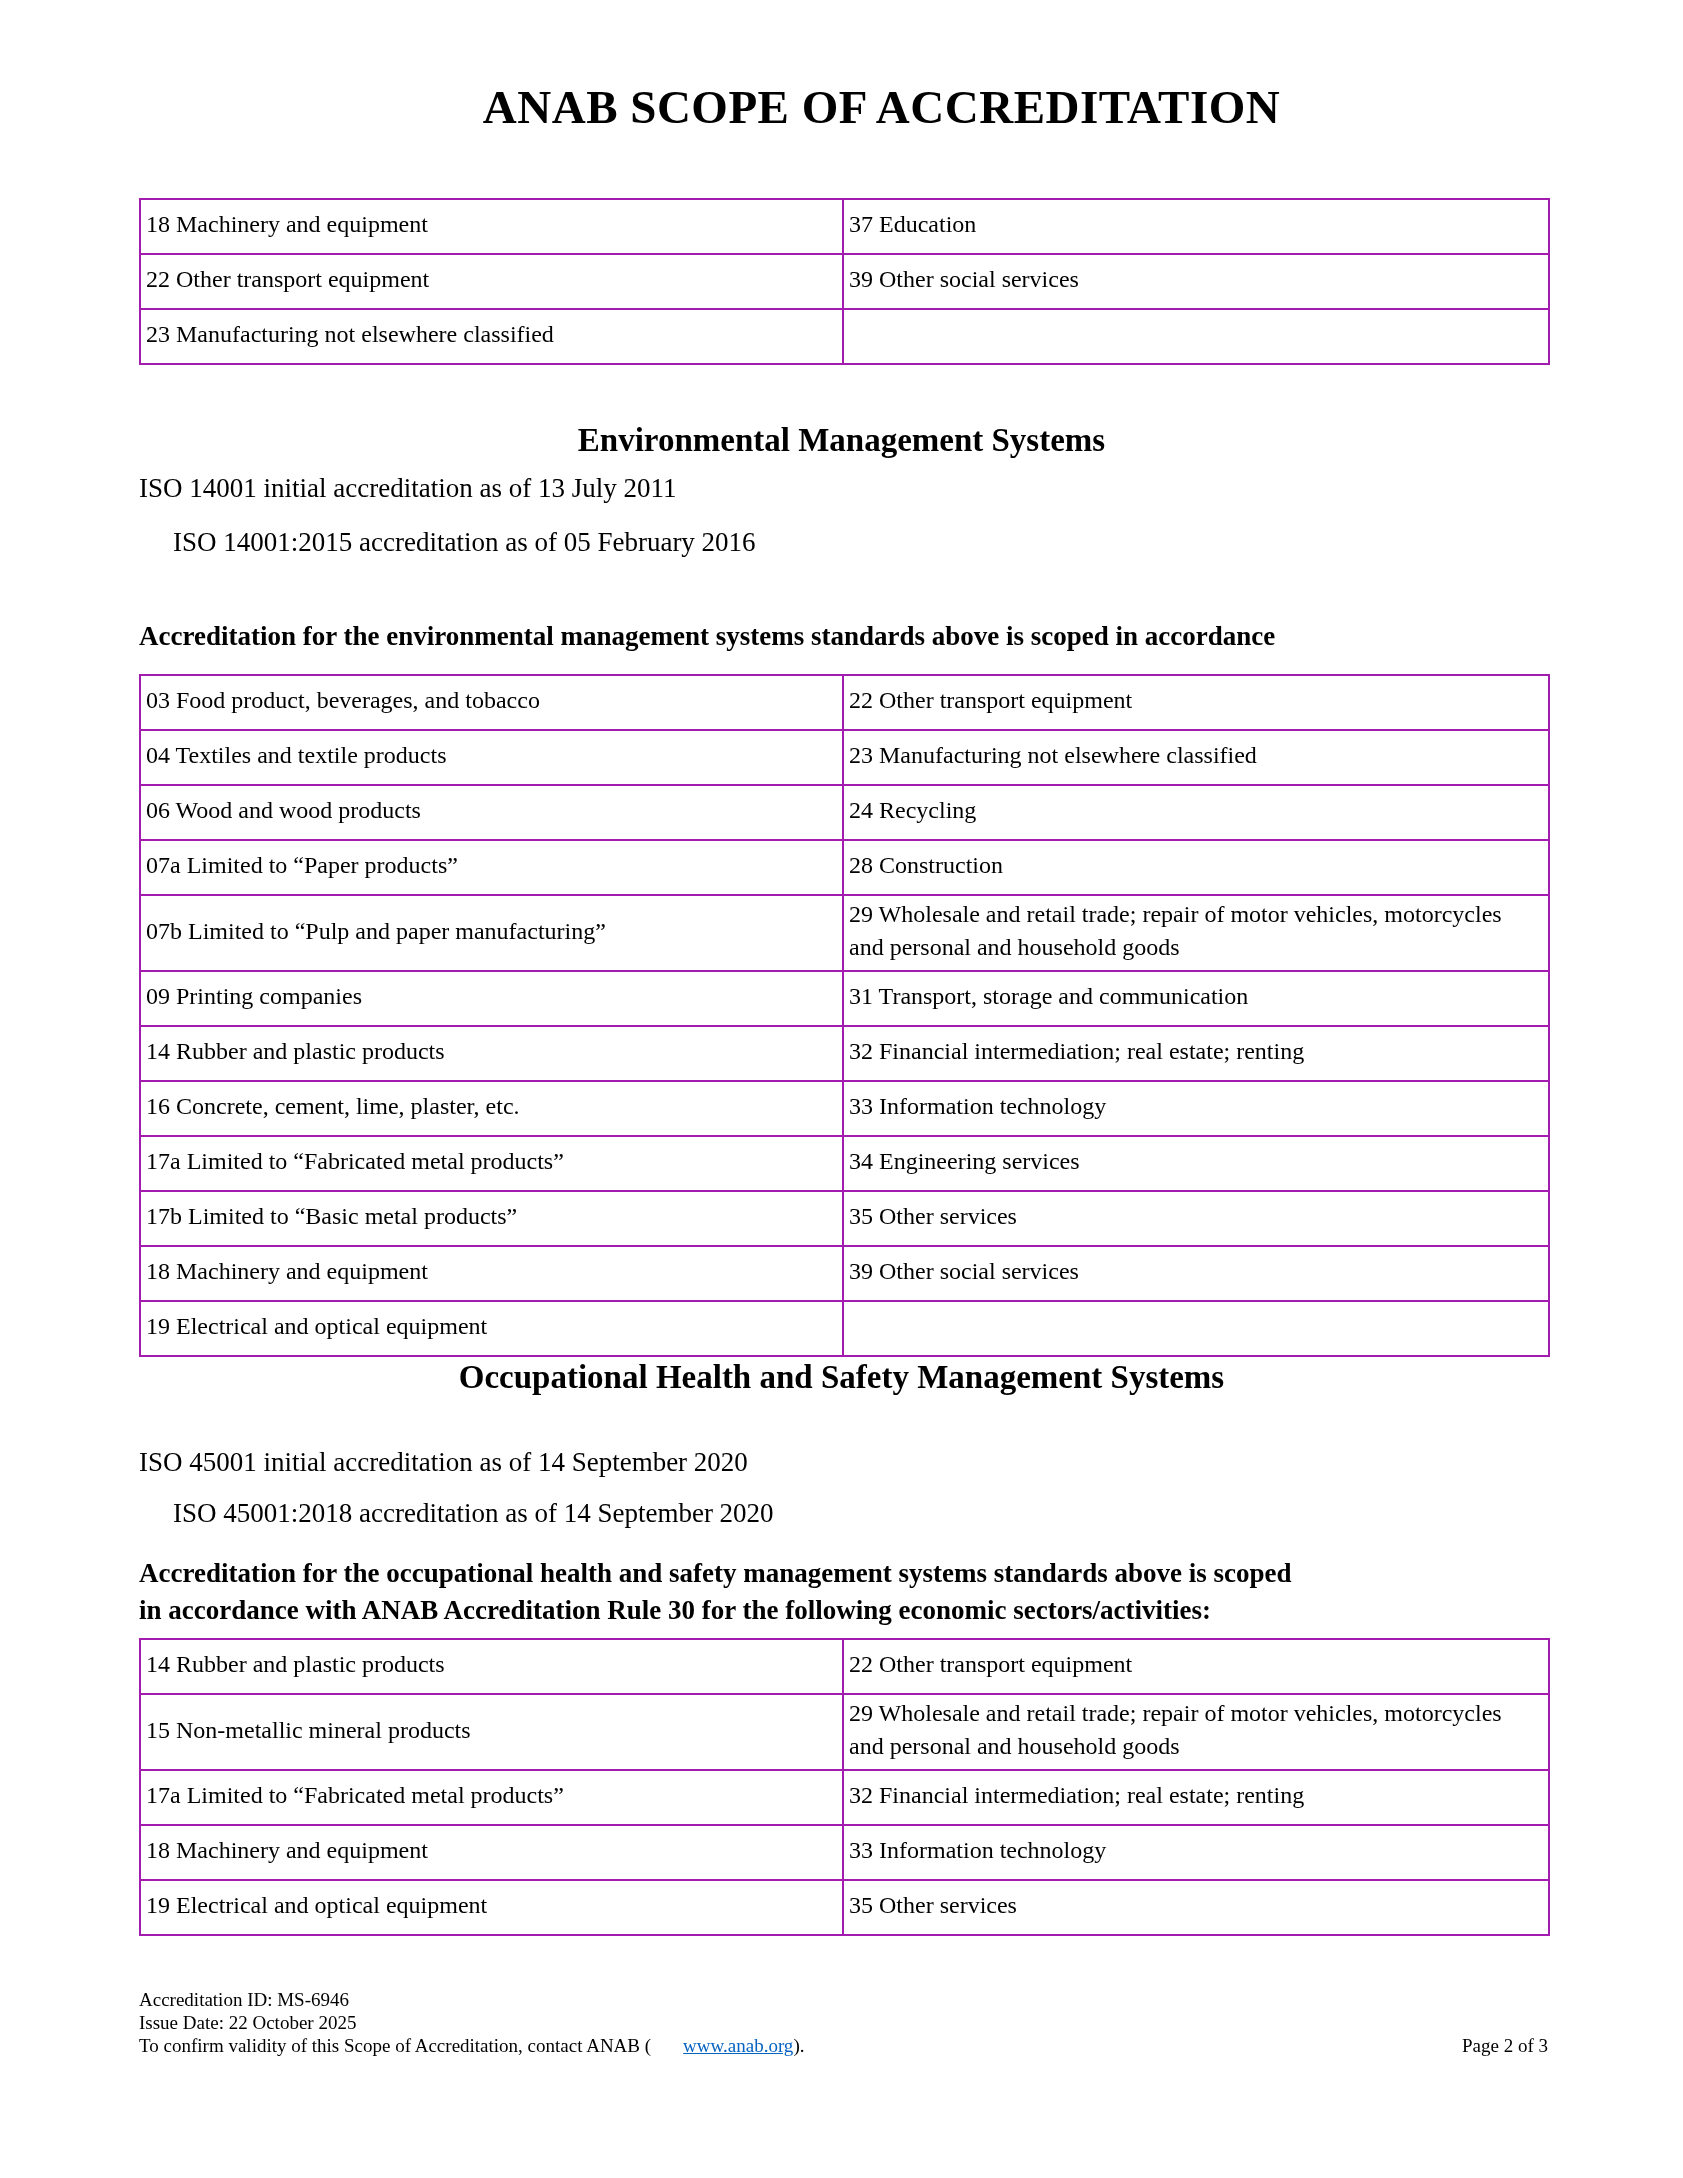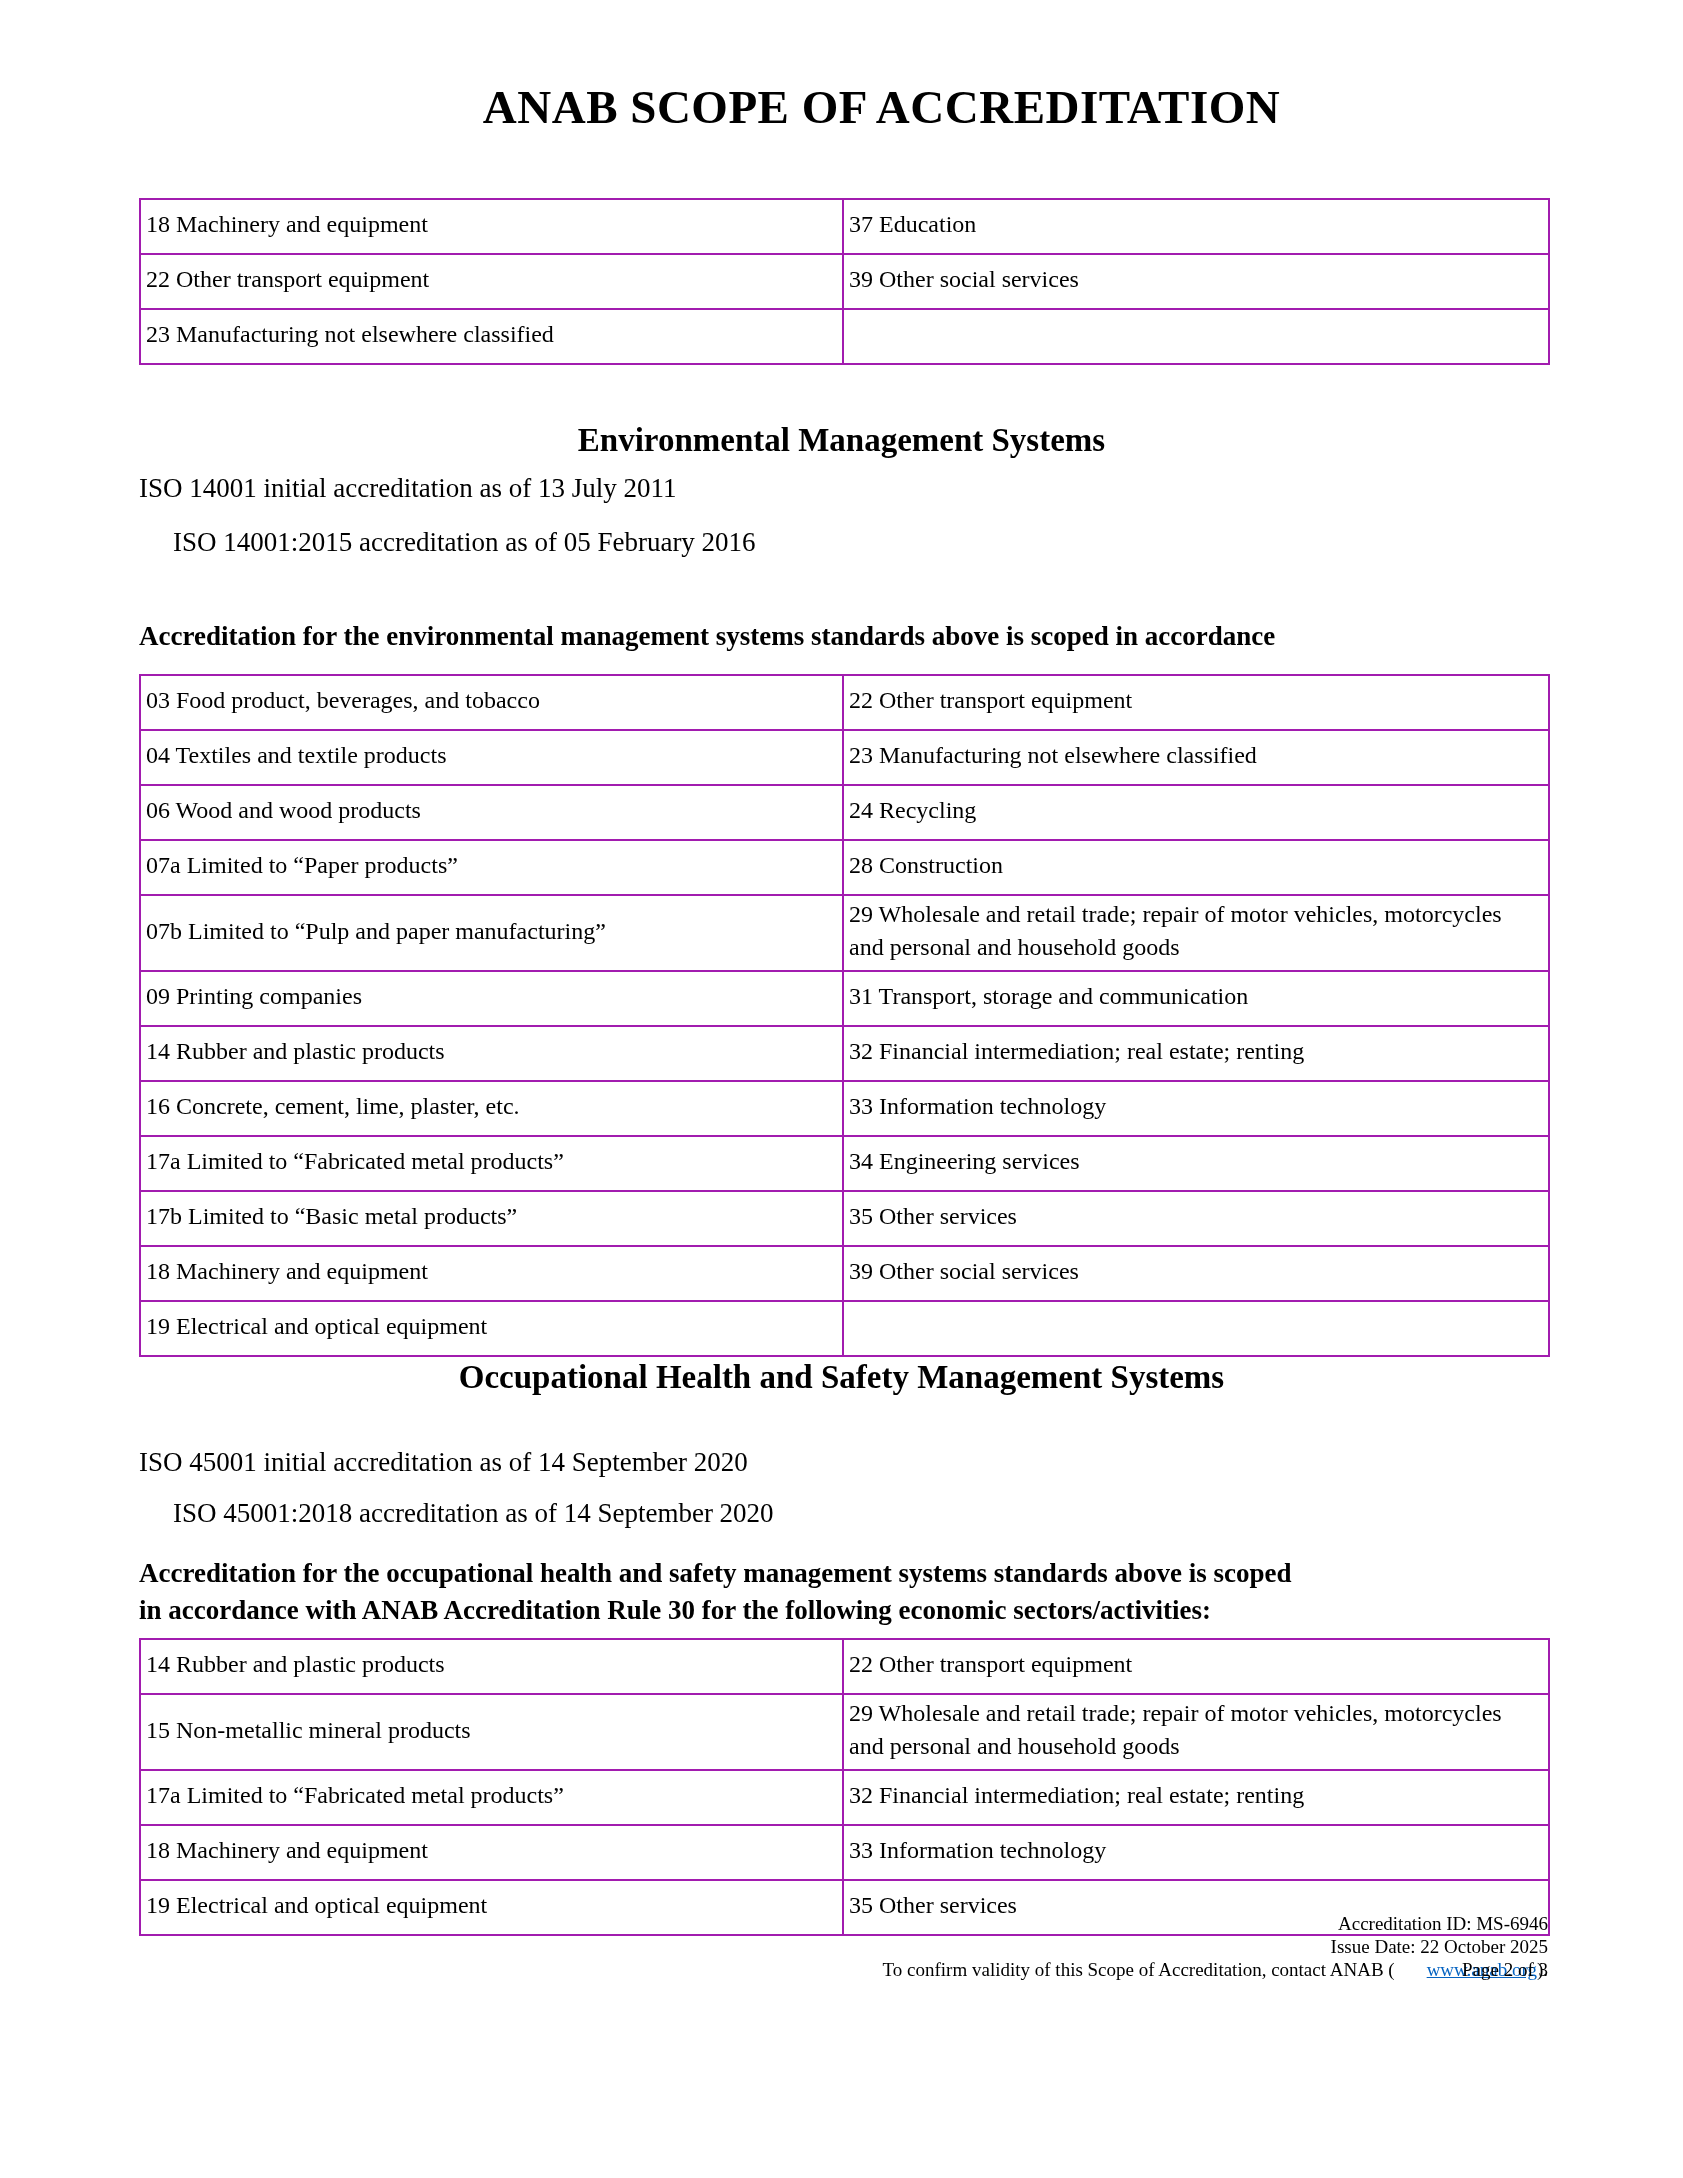--- a/index.html
+++ b/index.html
@@ -215,21 +215,21 @@
         <td>18 Machinery and equipment</td>
         <td>33 Information technology</td>
       </tr>
       <tr>
         <td>19 Electrical and optical equipment</td>
         <td>35 Other services</td>
       </tr>
     </tbody>
   </table>
 
-  <div class="abs footer" style="top:1912px;text-align:right;">
+  <div class="abs footer" style="top:1988px;">
     <div class="footer-line">Accreditation ID: MS-6946</div>
     <div class="footer-line">Issue Date: 22 October 2025</div>
     <div class="footer-line">
       <span>To confirm validity of this Scope of Accreditation, contact ANAB (</span><a class="doc-link" href="#">www.anab.org</a><span>).</span>
       <span class="page-num">Page 2 of 3</span>
     </div>
   </div>
 
 </div>
 

